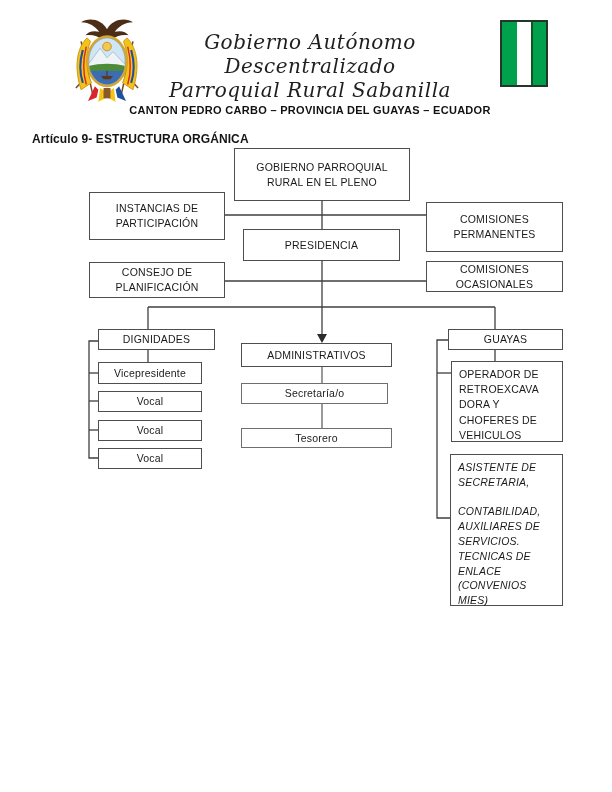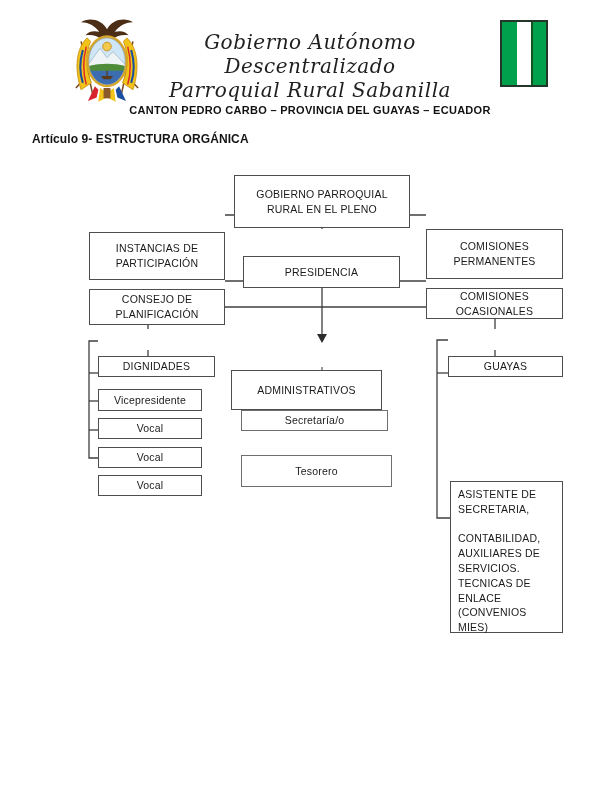--- a/index.html
+++ b/index.html
@@ -21,21 +21,21 @@
 
   
   .article-heading{position:absolute;left:32px;top:132px;font-size:12px;font-weight:bold;
                    color:#141414;letter-spacing:0.1px;}
 
   
   .lines{position:absolute;left:0;top:0;width:612px;height:792px;pointer-events:none;}
   .node{position:absolute;background:#ffffff;border:1.5px solid #4e4e4e;
         display:flex;align-items:center;justify-content:center;
         text-align:center;font-size:10.5px;line-height:15px;color:#1a1a1a;
-        white-space:pre-line;letter-spacing:0.2px;box-sizing:border-box;margin-top:27px;}
+        white-space:pre-line;letter-spacing:0.2px;box-sizing:border-box;}
   .node.thin{border-width:1.2px;}
   .node.leftalign{justify-content:flex-start;align-items:flex-start;text-align:left;
                   padding:5px 3px 0 7px;line-height:15.2px;}
 </style>
 </head>
 <body>
 
 <div class="page">
 
   <svg class="emblem" viewBox="0 0 100 110" xmlns="http://www.w3.org/2000/svg">
@@ -126,21 +126,21 @@
 
       <line x1="322" y1="367" x2="322" y2="383"></line>
       <line x1="322" y1="404" x2="322" y2="428"></line>
     </g>
     <polygon points="317,334 327,334 322,343" fill="#2b2b2b"></polygon>
   </svg>
 
   <div class="node thin" style="left:234px;top:148px;width:176px;height:53px;">GOBIERNO PARROQUIAL
 RURAL EN EL PLENO</div>
 
-  <div class="node" style="left:89px;top:205px;width:136px;height:48px;">INSTANCIAS DE
+  <div class="node" style="left:89px;top:192px;width:136px;height:48px;">INSTANCIAS DE
 PARTICIPACIÓN</div>
 
   <div class="node thin" style="left:426px;top:202px;width:137px;height:50px;">COMISIONES
 PERMANENTES</div>
 
   <div class="node" style="left:243px;top:229px;width:157px;height:32px;">PRESIDENCIA</div>
 
   <div class="node" style="left:89px;top:262px;width:136px;height:36px;">CONSEJO DE
 PLANIFICACIÓN</div>
 
@@ -150,30 +150,35 @@
   <div class="node" style="left:98px;top:362px;width:104px;height:22px;">Vicepresidente</div>
 
   <div class="node" style="left:98px;top:329px;width:117px;height:21px;">DIGNIDADES</div>
 
   <div class="node" style="left:98px;top:391px;width:104px;height:21px;">Vocal</div>
 
   <div class="node" style="left:98px;top:420px;width:104px;height:21px;">Vocal</div>
 
   <div class="node thin" style="left:98px;top:448px;width:104px;height:21px;">Vocal</div>
 
-  <div class="node" style="left:231px;top:343px;width:151px;height:40px;">ADMINISTRATIVOS</div>
+  <div class="node" style="left:241px;top:343px;width:151px;height:24px;">ADMINISTRATIVOS</div>
 
   <div class="node" style="left:241px;top:383px;width:147px;height:21px;border-color:#6e6e6e;">Secretaría/o</div>
 
-  <div class="node" style="left:241px;top:428px;width:151px;height:32px;border-color:#6e6e6e;">Tesorero</div>
+  <div class="node" style="left:241px;top:428px;width:151px;height:20px;border-color:#6e6e6e;">Tesorero</div>
 
   <div class="node" style="left:448px;top:329px;width:115px;height:21px;">GUAYAS</div>
 
+  <div class="node thin leftalign" style="left:451px;top:361px;width:112px;height:81px;">OPERADOR DE
+RETROEXCAVA
+DORA Y
+CHOFERES DE
+VEHICULOS</div>
 
-  <div class="node leftalign" style="left:450px;top:454px;width:113px;height:152px;line-height:14.8px;">ASISTENTE DE
+  <div class="node leftalign" style="left:450px;top:454px;width:113px;height:152px;line-height:14.8px;font-style:italic;">ASISTENTE DE
 SECRETARIA,
 
 CONTABILIDAD,
 AUXILIARES DE
 SERVICIOS.
 TECNICAS DE
 ENLACE
 (CONVENIOS
 MIES)</div>
 

